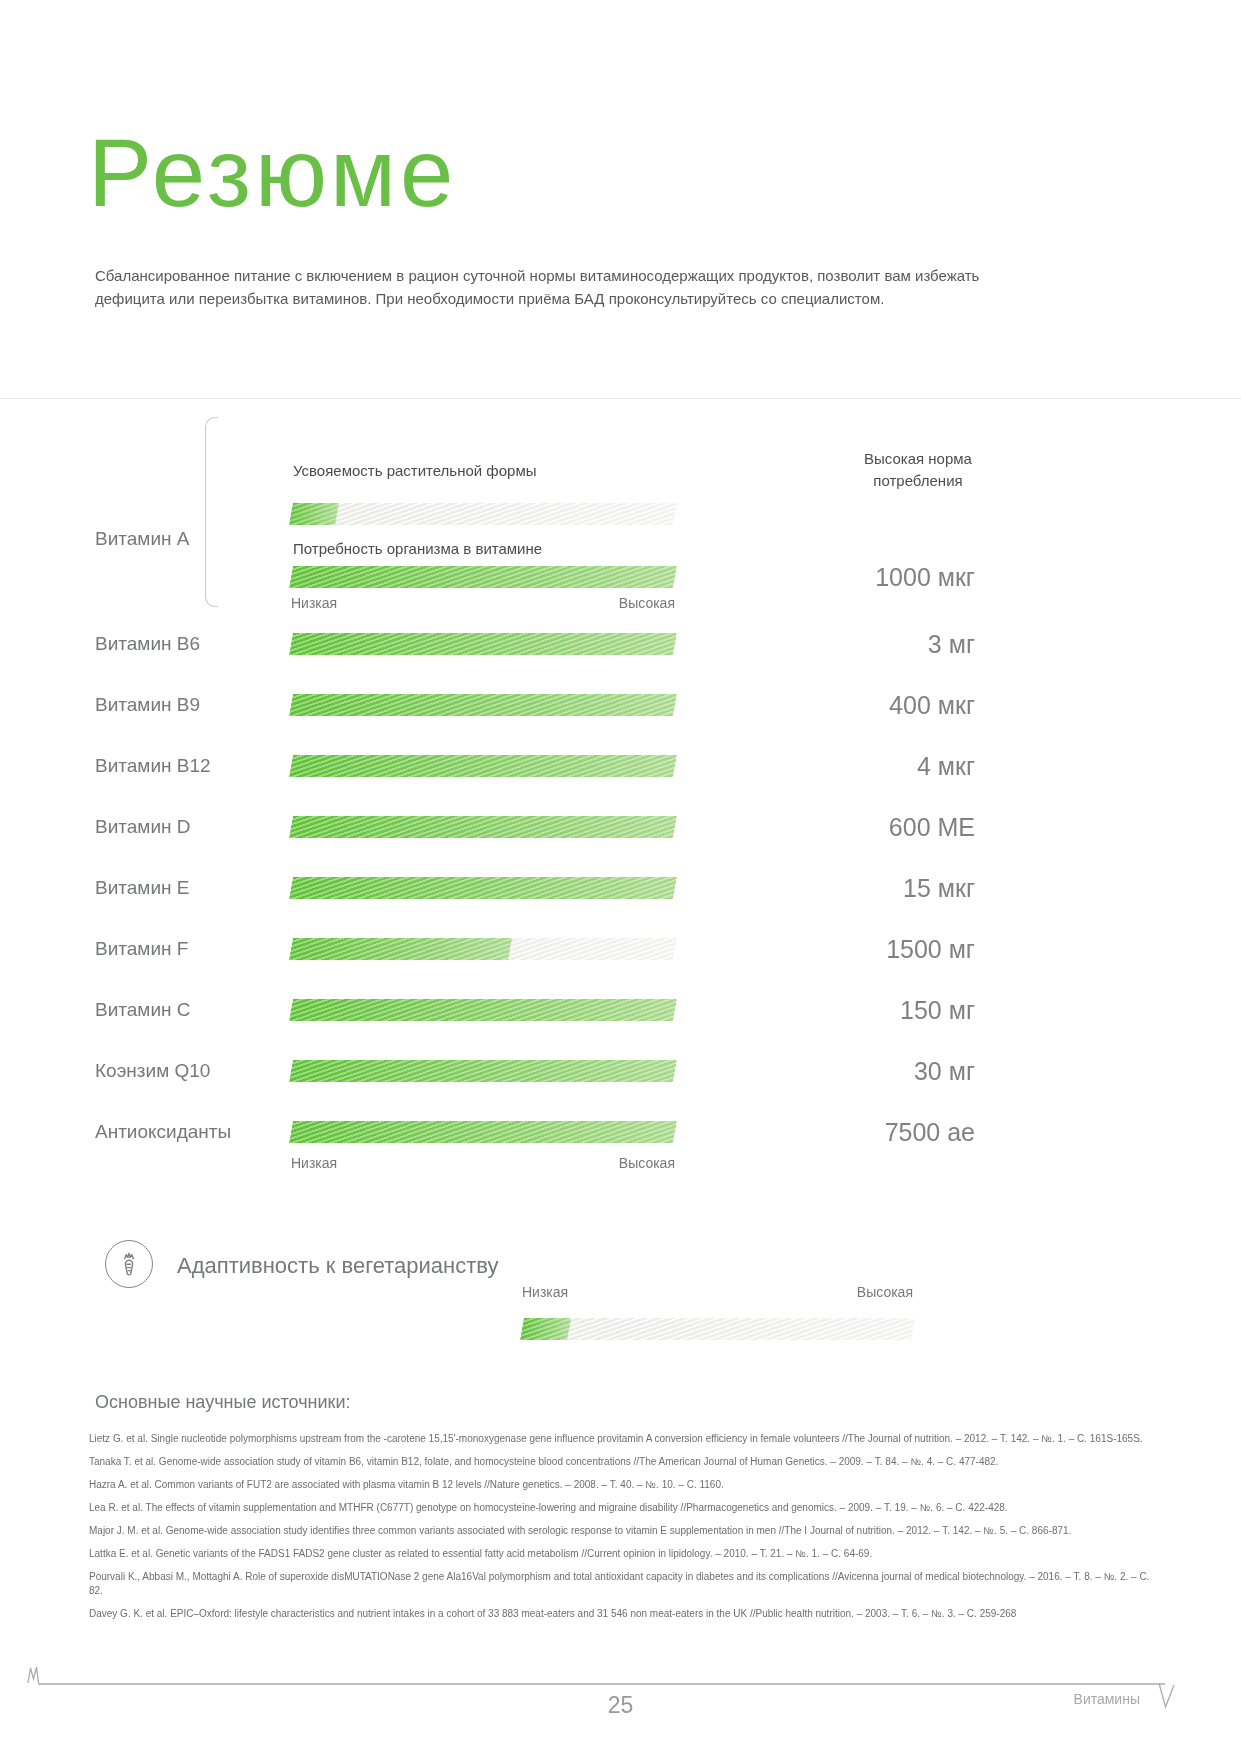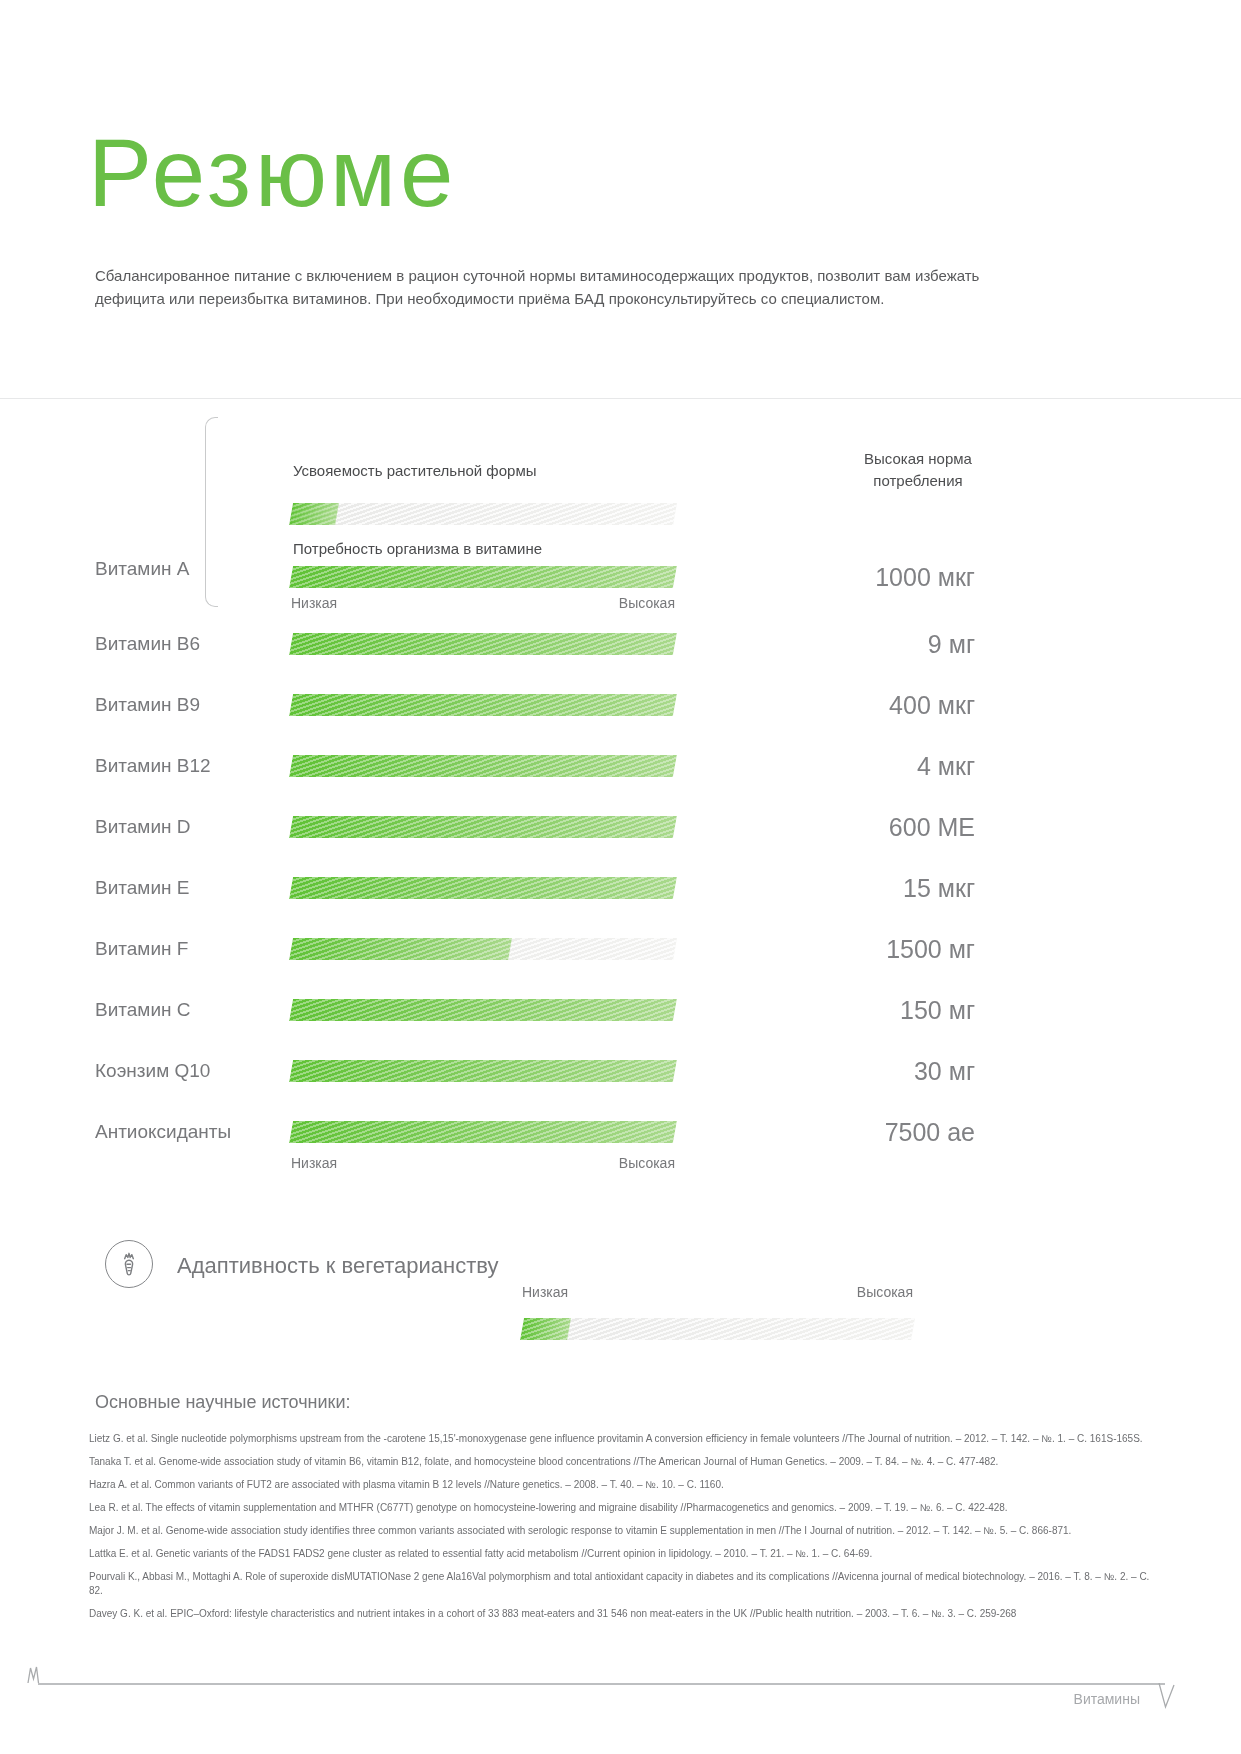--- a/index.html
+++ b/index.html
@@ -29,21 +29,21 @@
 
   .vit-label { font-size:19px; color:#77787b; }
   .vit-value { font-size:25px; font-weight:300; color:#808184; white-space:nowrap; }
   .sub-label { position:absolute; left:293px; font-size:15px; color:#4a4b4d; }
   .scale { position:absolute; left:291px; width:384px; display:flex; justify-content:space-between;
            font-size:14px; color:#77787b; }
 
   .bracket { position:absolute; left:205px; top:417px; width:13px; height:190px;
              border-left:1px solid #c9cacb; border-top:1px solid #c9cacb; border-bottom:1px solid #c9cacb;
              border-radius:10px 0 0 10px; }
-  .a-label { position:absolute; left:95px; top:528px;margin-top:30px; }
+  .a-label { position:absolute; left:95px; top:528px; }
   .a-value { position:absolute; right:266px; top:563px; }
 
   .rows { position:absolute; left:0; top:633px; width:1241px; }
   .row { position:relative; height:22px; margin-bottom:39px; }
   .row .vit-label { position:absolute; left:95px; top:50%; transform:translateY(-50%); }
   .row .bar { left:291px; top:0; }
   .row .vit-value { position:absolute; right:266px; top:50%; transform:translateY(-50%); }
 
   
   .adapt-icon { position:absolute; left:105px; top:1240px; width:48px; height:48px;
@@ -101,21 +101,21 @@
     <span>Высокая</span>
   </div>
   <div class="a-value vit-value">1000 мкг</div>
 
   <div class="rows">
   <div class="row">
     <div class="vit-label">Витамин B6</div>
     <div class="bar">
       <div class="fill" style="width: 100%;"></div>
     </div>
-    <div class="vit-value">9 мг</div>
+    <div class="vit-value">3 мг</div>
   </div>
 
   <div class="row">
     <div class="vit-label">Витамин B9</div>
     <div class="bar">
       <div class="fill" style="width: 100%;"></div>
     </div>
     <div class="vit-value">400 мкг</div>
   </div>
 
@@ -221,15 +221,16 @@
     <svg width="14" height="19" viewBox="0 0 14 19" fill="none" stroke="#a9abad" stroke-width="1.3">
       <path d="M1 18 L3.5 3 L6.5 14 L9.5 2 L11.5 18"></path>
     </svg>
   </div>
   <div class="footer-line"></div>
   <div class="footer-check">
     <svg width="17" height="27" viewBox="0 0 17 27" fill="none" stroke="#a9abad" stroke-width="1.3">
       <path d="M1 0 L7.5 24 L16 2"></path>
     </svg>
   </div>
+  <div class="page-number">25</div>
   <div class="footer-section">Витамины</div>
 
 </div>
 
 </body></html>

